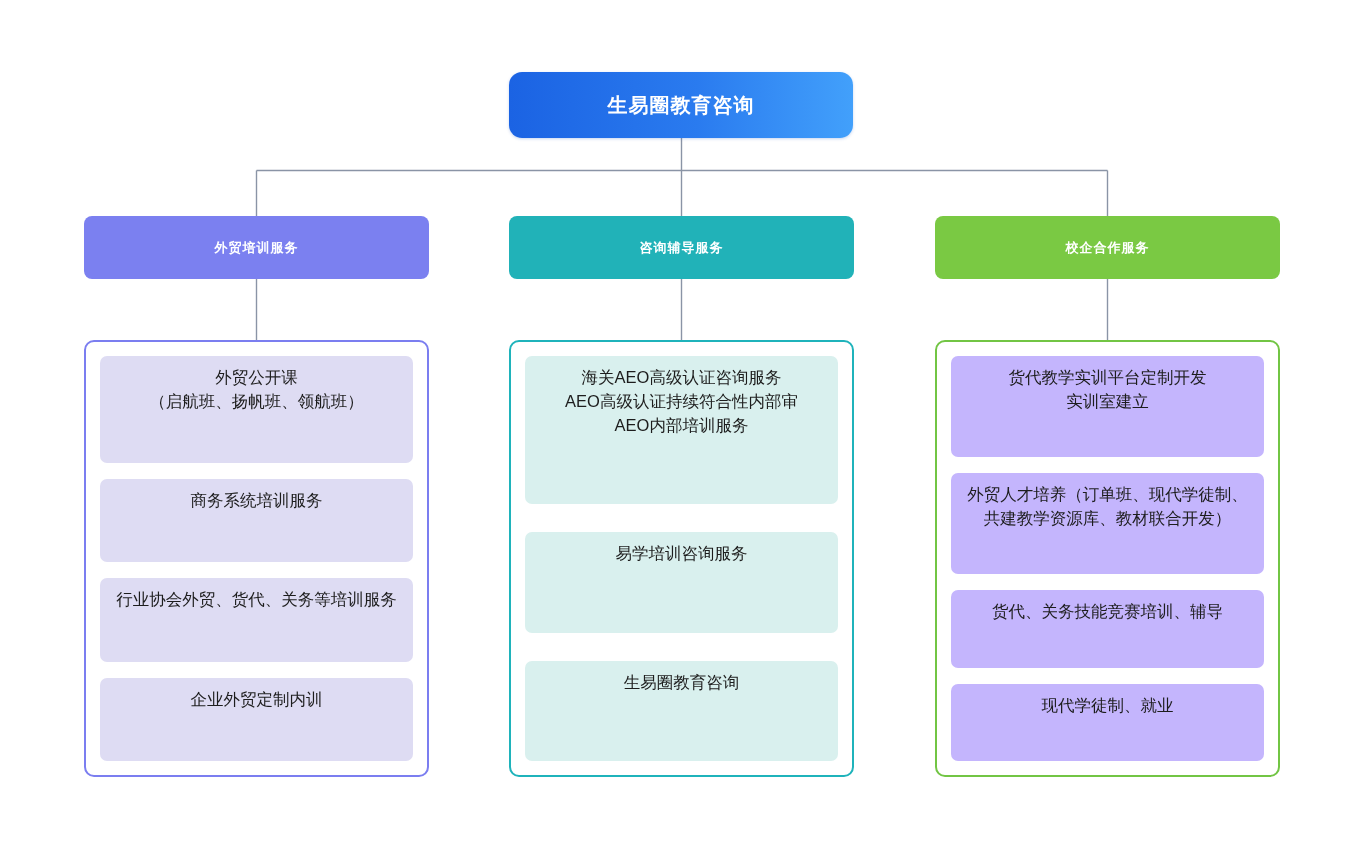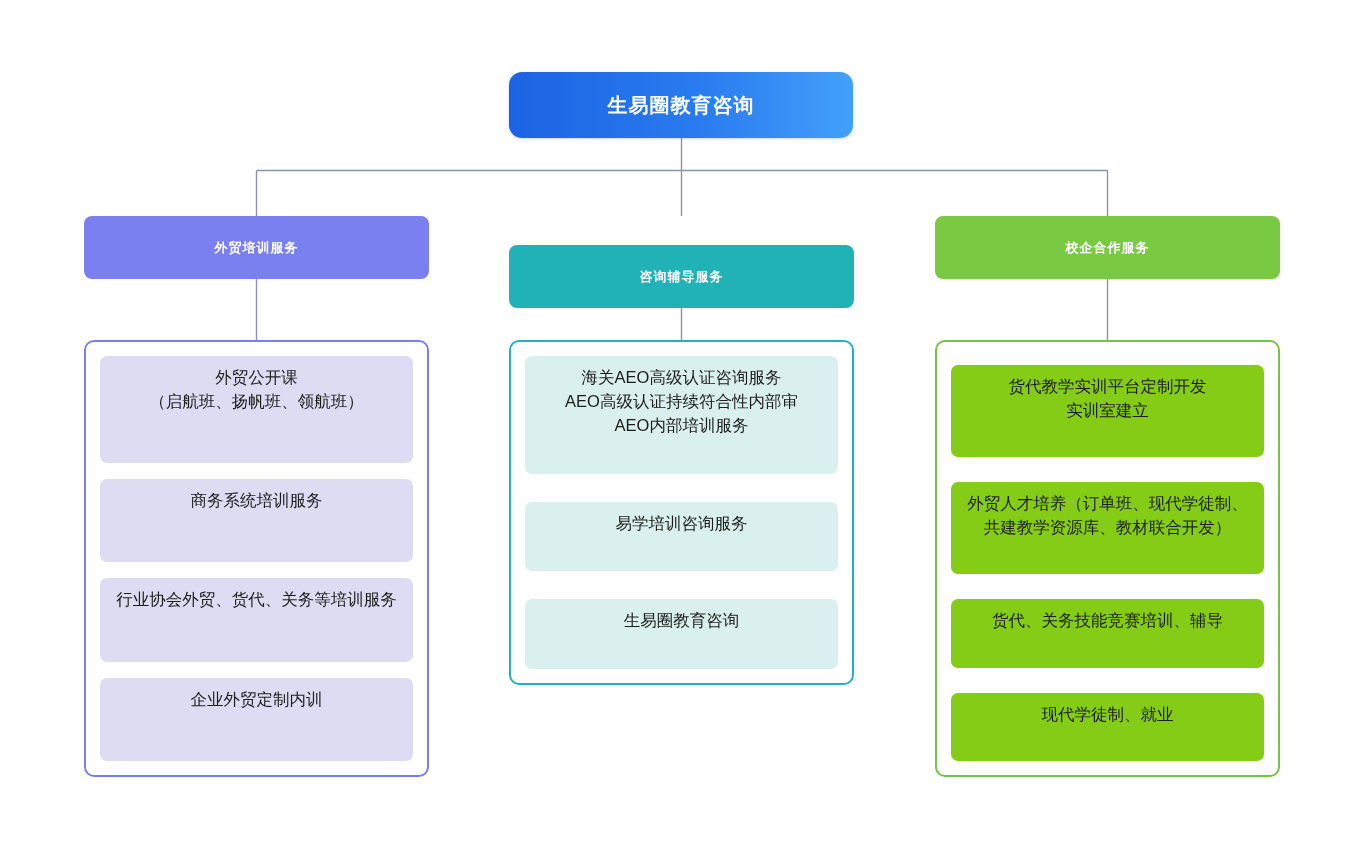--- a/index.html
+++ b/index.html
@@ -72,56 +72,56 @@
     box-sizing: border-box;
   }
   .branch-header .header-title {
     color: #ffffff;
     font-size: 13px;
     font-weight: bold;
     letter-spacing: 1px;
     line-height: 1;
   }
   .branch-1 .branch-header { background: #7b80f0; }
-  .branch-2 .branch-header { background: #21b2b8; margin-top: 29px; }
+  .branch-2 .branch-header { background: #21b2b8; }
   .branch-3 .branch-header { background: #7ac943; }
 
   .branch-body {
     position: absolute;
     top: 124px;
     width: 100%;
     box-sizing: border-box;
     border-radius: 10px;
     border: 2px solid #cccccc;
     background: #ffffff;
     padding: 14px 14px 14px 14px;
     display: flex;
     flex-direction: column;
     gap: 16px;
   }
   .branch-1 .branch-body { border-color: #7b7ef0; height: 437px; }
-  .branch-2 .branch-body { border-color: #1fb3bb; height: 345px; gap: 28px; }
+  .branch-2 .branch-body { border-color: #1fb3bb; height: 437px; gap: 28px; }
   .branch-3 .branch-body { border-color: #72c544; height: 437px; }
 
   .leaf {
     border-radius: 7px;
     box-sizing: border-box;
     display: flex;
     align-items: flex-start;
     justify-content: center;
     text-align: center;
     color: #1d1d1d;
     font-size: 16.5px;
     line-height: 1.45;
     padding: 10px 12px;
     flex: 1 1 auto;
   }
   .branch-1 .leaf { background: #dedcf3; }
   .branch-2 .leaf { background: #d9f0ee; }
-  .branch-3 .leaf { background: #84cc16; margin-top: 9px; }
+  .branch-3 .leaf { background: #c4b5fd; }
 
   .leaf-text { display: block; }
 </style>
 </head>
 <body>
 
 <div id="org-chart">
 
   <svg class="connectors" viewBox="0 0 1360 844" width="1360" height="844" aria-hidden="true">
     <g stroke="#8a94a6" stroke-width="1.4" fill="none">

